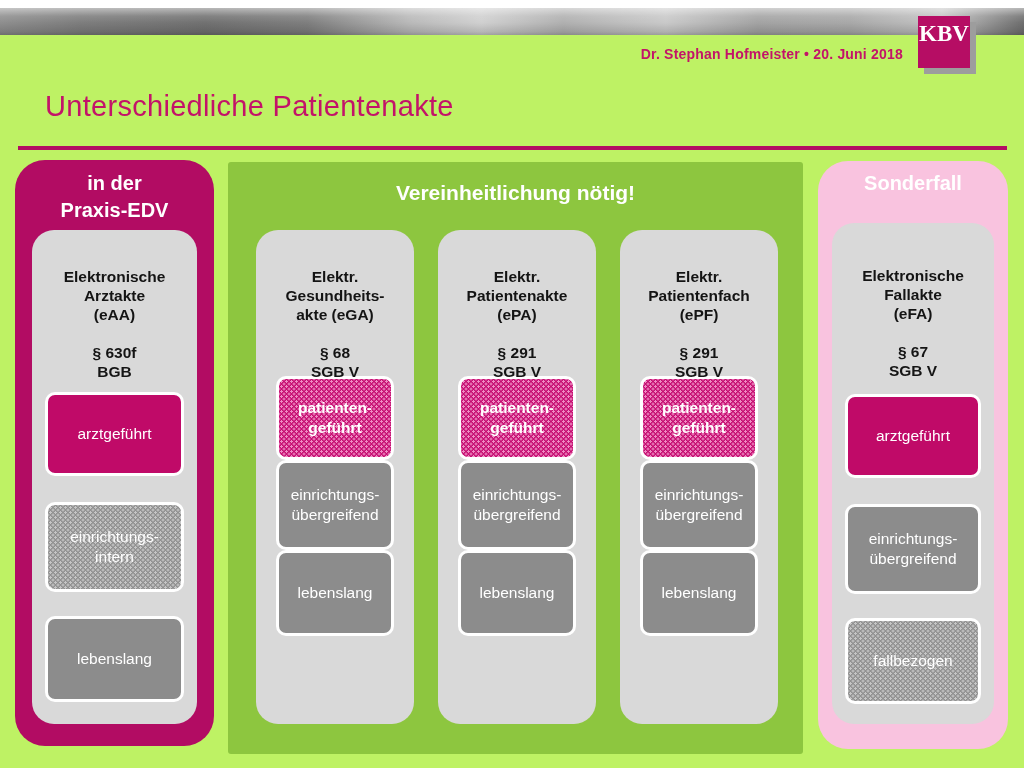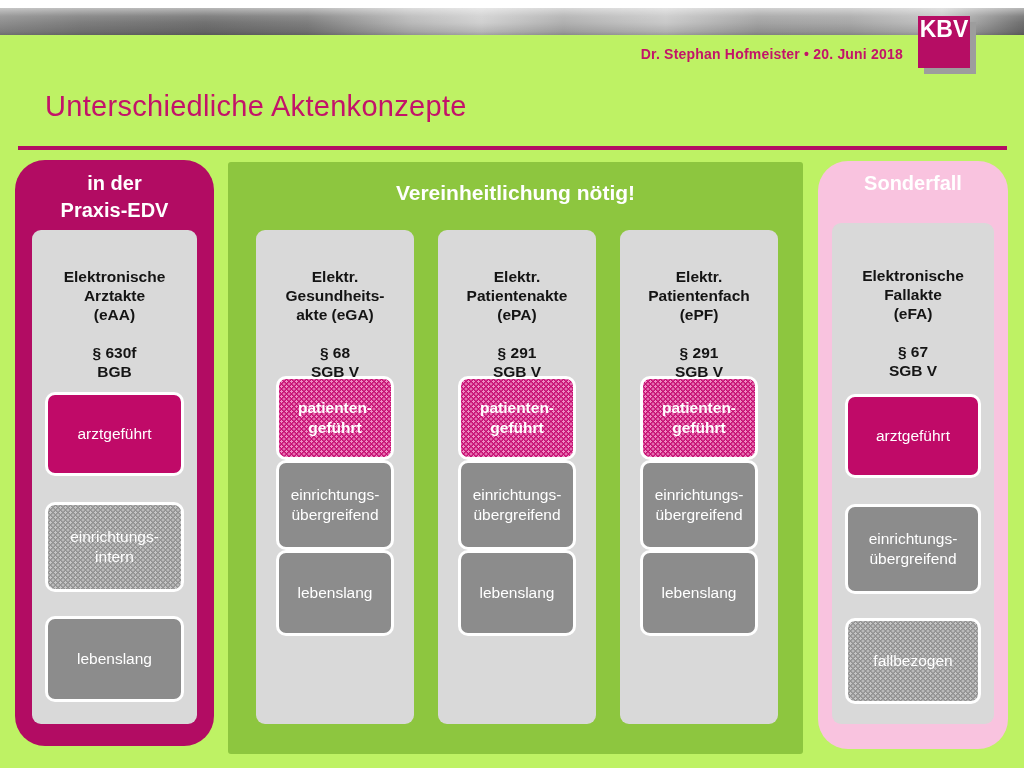--- a/index.html
+++ b/index.html
@@ -19,22 +19,22 @@
   }
 
   
   .byline {
     position:absolute; left:0; top:38px; width:903px; text-align:right;
     font-size:14px; font-weight:bold; color:#c31369; letter-spacing:0.2px;
   }
   .logo-shadow { position:absolute; left:924px; top:14px; width:52px; height:52px; background:#9d9d9d; }
   .logo-box {
     position:absolute; left:918px; top:8px; width:52px; height:52px; background:#b60d64;
-    color:#ffffff; font-family:Liberation Sans, sans-serif; font-weight:bold; font-size:23px;
-    display:flex; justify-content:center; padding-bottom:21px;
+    color:#ffffff; font-family:Liberation Serif, serif; font-weight:bold; font-size:23px;
+    display:flex; align-items:flex-end; justify-content:center; padding-bottom:21px;
   }
 
   
   .title {
     position:absolute; left:45px; top:82px;
     font-size:29px; font-weight:400; color:#c31369; letter-spacing:0.3px;
   }
   .rule { position:absolute; left:18px; top:138px; width:989px; height:4px; background:#b30d63; }
 
   
@@ -42,21 +42,21 @@
   .panel-magenta { left:15px;  top:152px; width:199px; height:586px; background:#b20c63; border-radius:30px; }
   .panel-green   { left:228px; top:154px; width:575px; height:592px; background:#8dc63f; border-radius:3px; }
   .panel-pink    { left:818px; top:153px; width:190px; height:588px; background:#f9c3df; border-radius:30px; }
 
   .panel-title { color:#ffffff; font-weight:bold; text-align:center; white-space:pre-line; }
   .panel-magenta .panel-title { font-size:20px; line-height:27px; padding-top:10px; }
   .panel-green   .panel-title { font-size:21px; line-height:26px; padding-top:18px; }
   .panel-pink    .panel-title { font-size:20px; line-height:26px; padding-top:9px; }
 
   
-  .card { position:absolute; background:#d9d9d9; border-radius:9px; }
+  .card { position:absolute; background:#d9d9d9; border-radius:22px; }
   .panel-magenta .card { left:17px; right:17px; top:70px; height:494px; }
   .panel-pink    .card { left:14px; right:14px; top:62px; height:501px; }
   .panel-green   .card { top:68px; width:158px; height:494px; }
   .card-ega { left:28px; }
   .card-epa { left:210px; }
   .card-epf { left:392px; }
 
   .card-head {
     text-align:center; font-weight:bold; color:#141414;
     font-size:15.5px; line-height:19px; padding-top:18px; height:146px; white-space:pre-line;
@@ -100,21 +100,21 @@
 
   <div class="top-bar"></div>
 
   <div class="byline">Dr. Stephan Hofmeister • 20. Juni 2018</div>
 
   <div class="logo-shadow"></div>
   <div class="logo-box">
     <span>KBV</span>
   </div>
 
-  <h1 class="title">Unterschiedliche Aktenkonzepte</h1>
+  <h1 class="title">Unterschiedliche Patientenakte</h1>
   <div class="rule"></div>
 
   <section class="panel panel-magenta">
     <div class="panel-title">in der
 Praxis-EDV</div>
     <div class="card">
       <div class="card-head">
         <span class="card-name">Elektronische
 Arztakte
 (eAA)</span>

